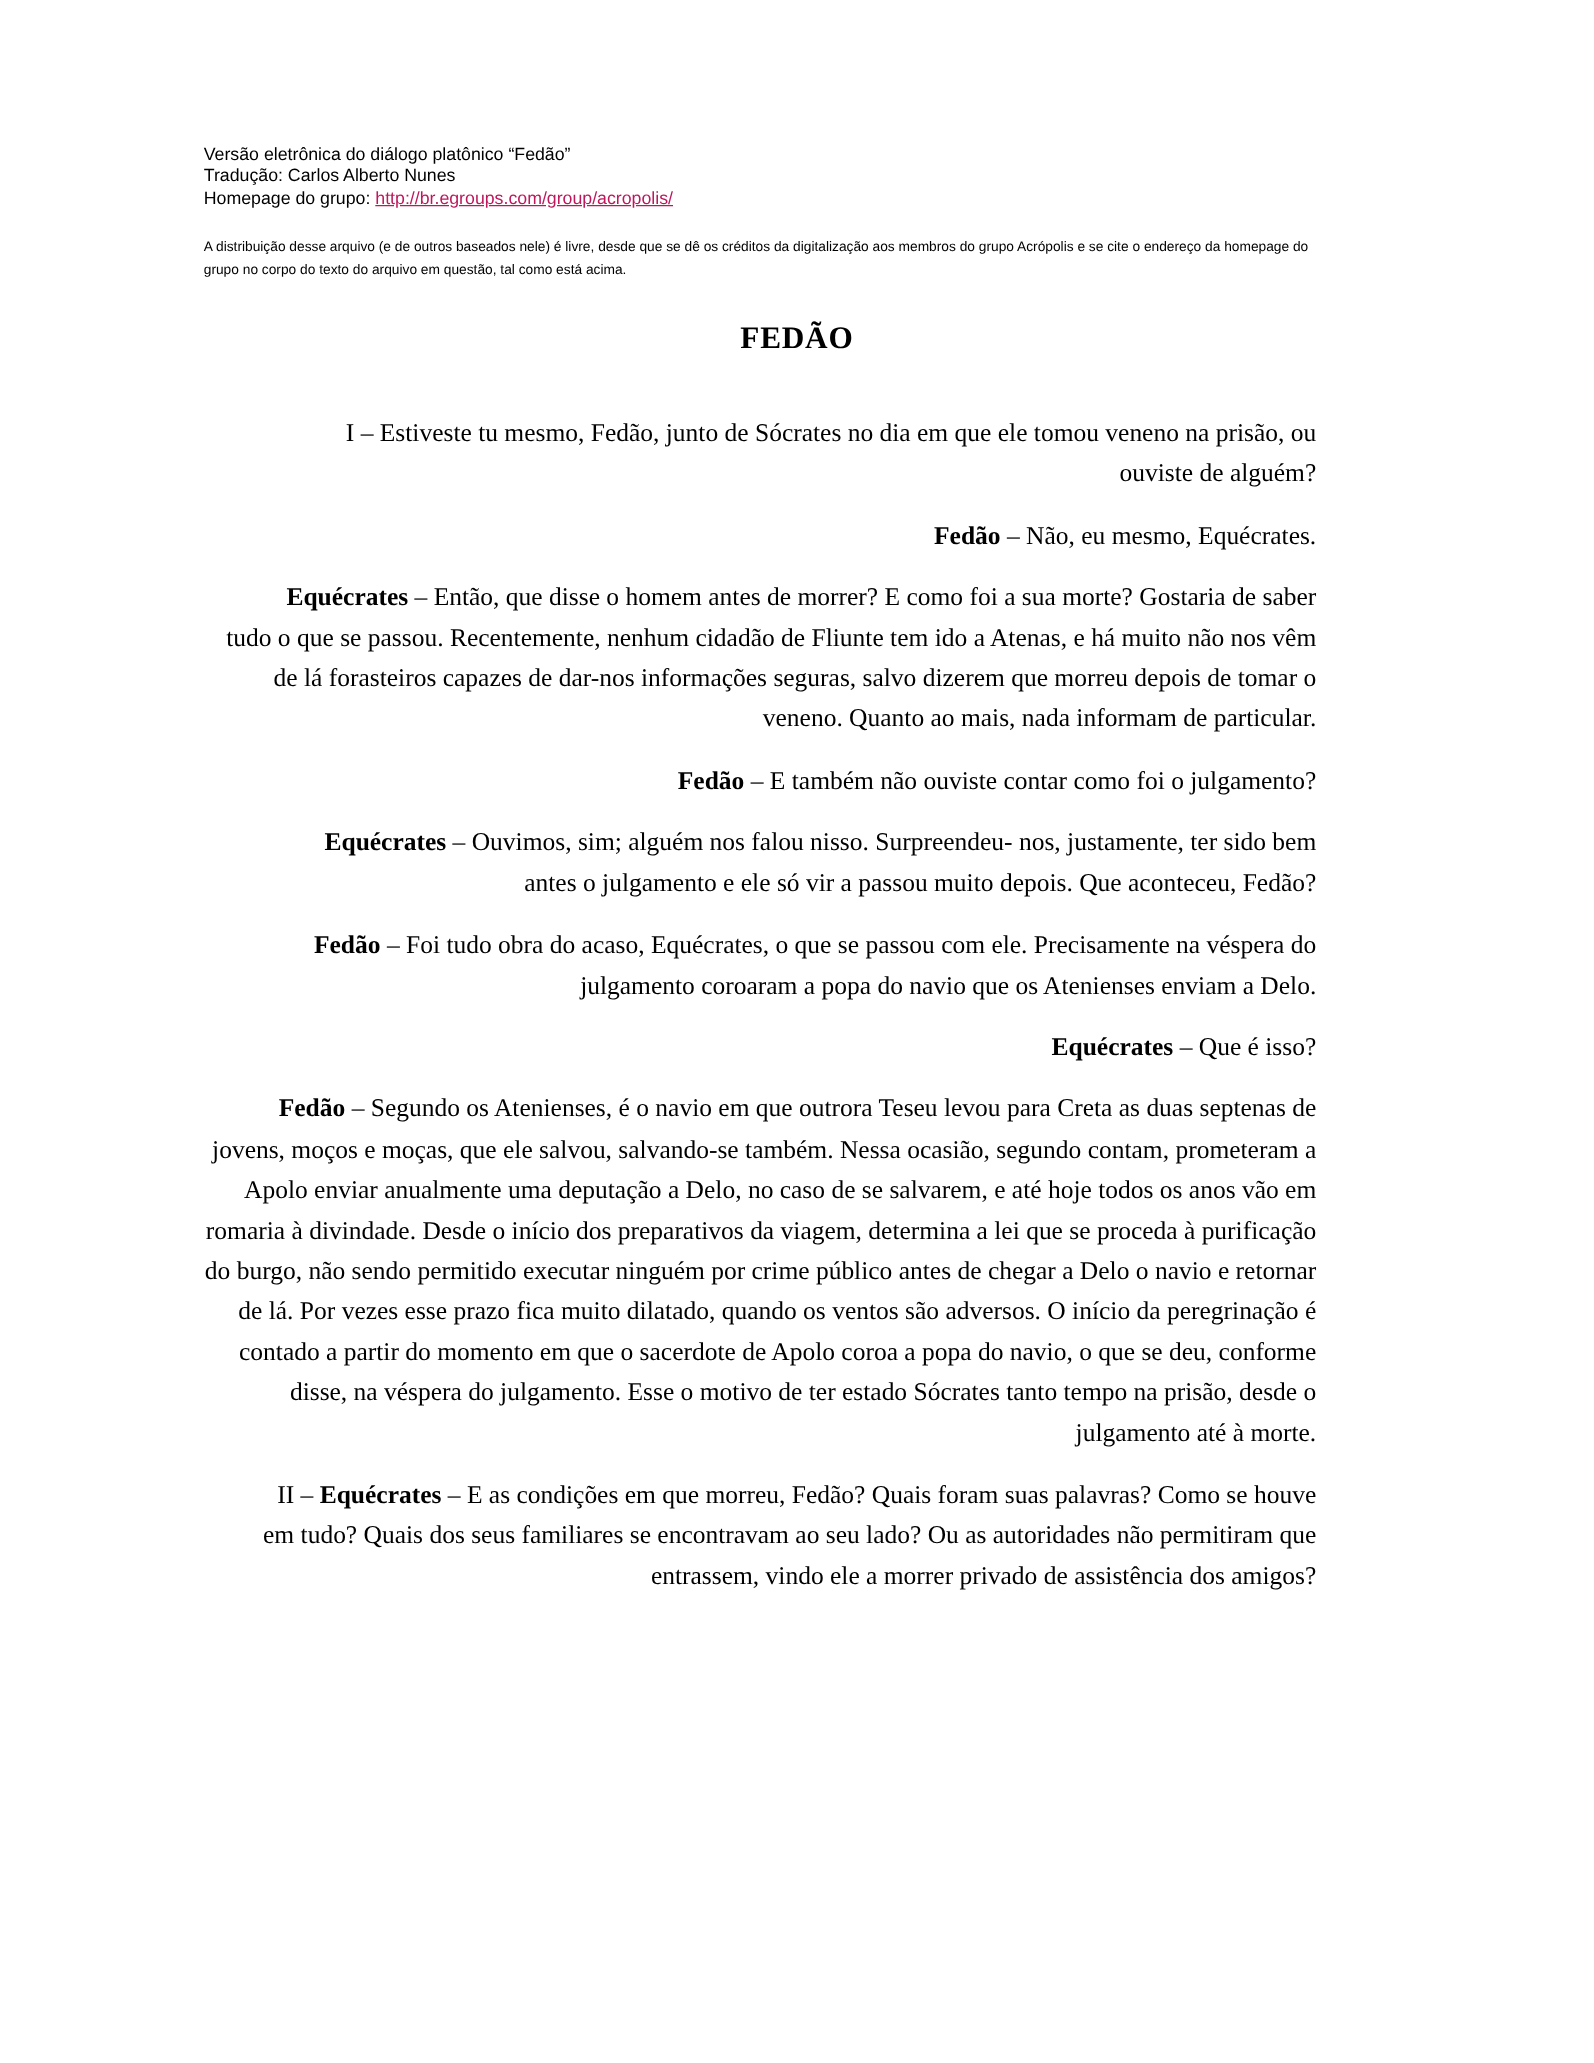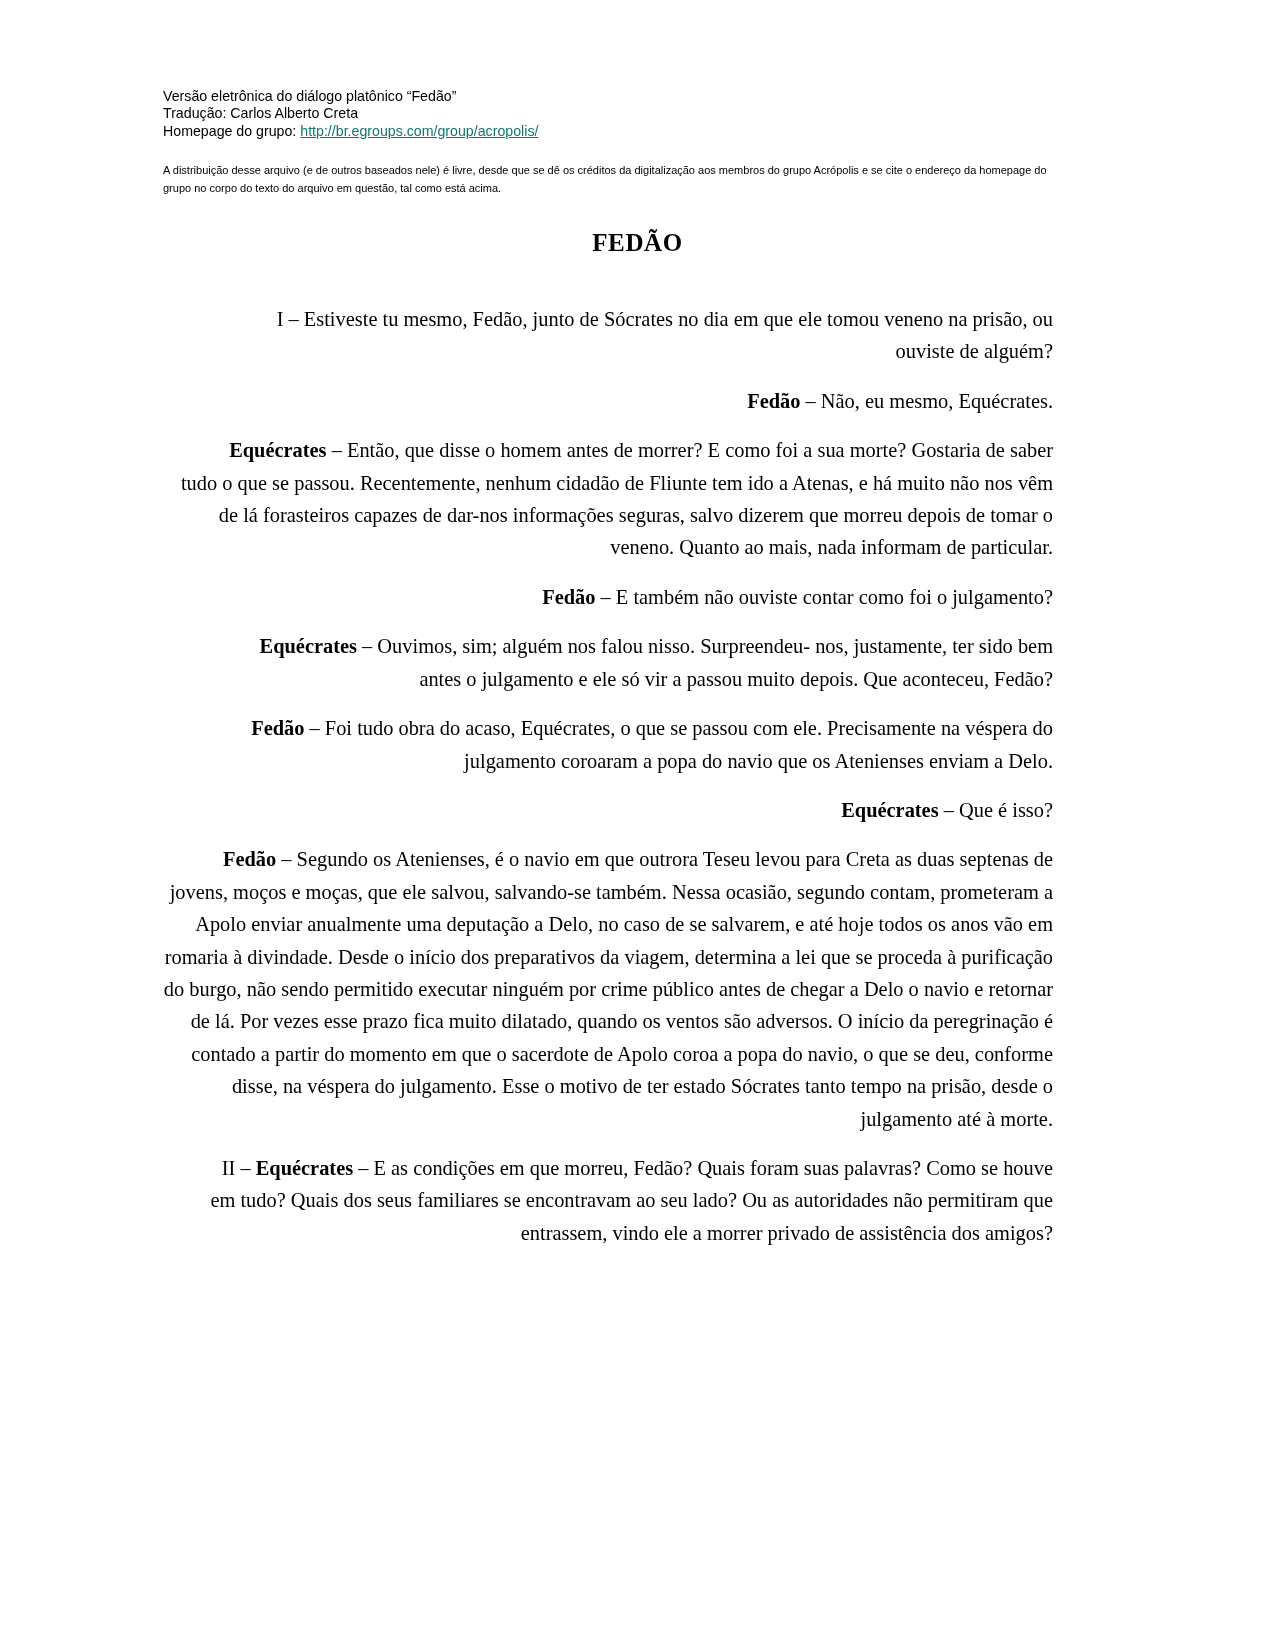--- a/index.html
+++ b/index.html
@@ -15,35 +15,35 @@
     color: #000000;
     -webkit-font-smoothing: antialiased;
   }
 
   .page {
     position: relative;
     width: 1275px;
     height: 1650px;
     background: #ffffff;
     box-sizing: border-box;
-    padding: 88px 163px 0 163px;
+    padding: 116px 163px 0 163px;
   }
 
   
   .masthead {
     font-family: "Liberation Sans", "DejaVu Sans", sans-serif;
     font-size: 14.2px;
     line-height: 17.4px;
     color: #000000;
   }
   .masthead .line {
     white-space: nowrap;
   }
   .masthead a.url {
-    color: #0f766e;
+    color: #be185d;
   }
 
   .notice {
     font-family: "Liberation Sans", "DejaVu Sans", sans-serif;
     font-size: 11px;
     line-height: 17.4px;
     margin-top: 22px;
     width: 886px;
     text-align: left;
   }
@@ -83,21 +83,21 @@
   
   .para + .para { margin-top: 8px; }
 </style>
 </head>
 <body>
 
 <div class="page">
 
   <div class="masthead">
     <div class="line">Versão eletrônica do diálogo platônico “Fedão”</div>
-    <div class="line">Tradução: Carlos Alberto Creta</div>
+    <div class="line">Tradução: Carlos Alberto Nunes</div>
     <div class="line"><span>Homepage do grupo: </span><a class="url" href="#">http://br.egroups.com/group/acropolis/</a></div>
   </div>
 
   <div class="notice">A distribuição desse arquivo (e de outros baseados nele) é livre, desde que se dê os créditos da digitalização aos membros do grupo Acrópolis e se cite o endereço da homepage do grupo no corpo do texto do arquivo em questão, tal como está acima.</div>
 
   <h1 class="doc-title">FEDÃO</h1>
 
   <div class="body-text">
 
     <p class="para"><span class="section-num">I – </span><span>Estiveste tu mesmo, Fedão, junto de Sócrates no dia em que ele tomou veneno na prisão, ou ouviste de alguém?</span></p>

